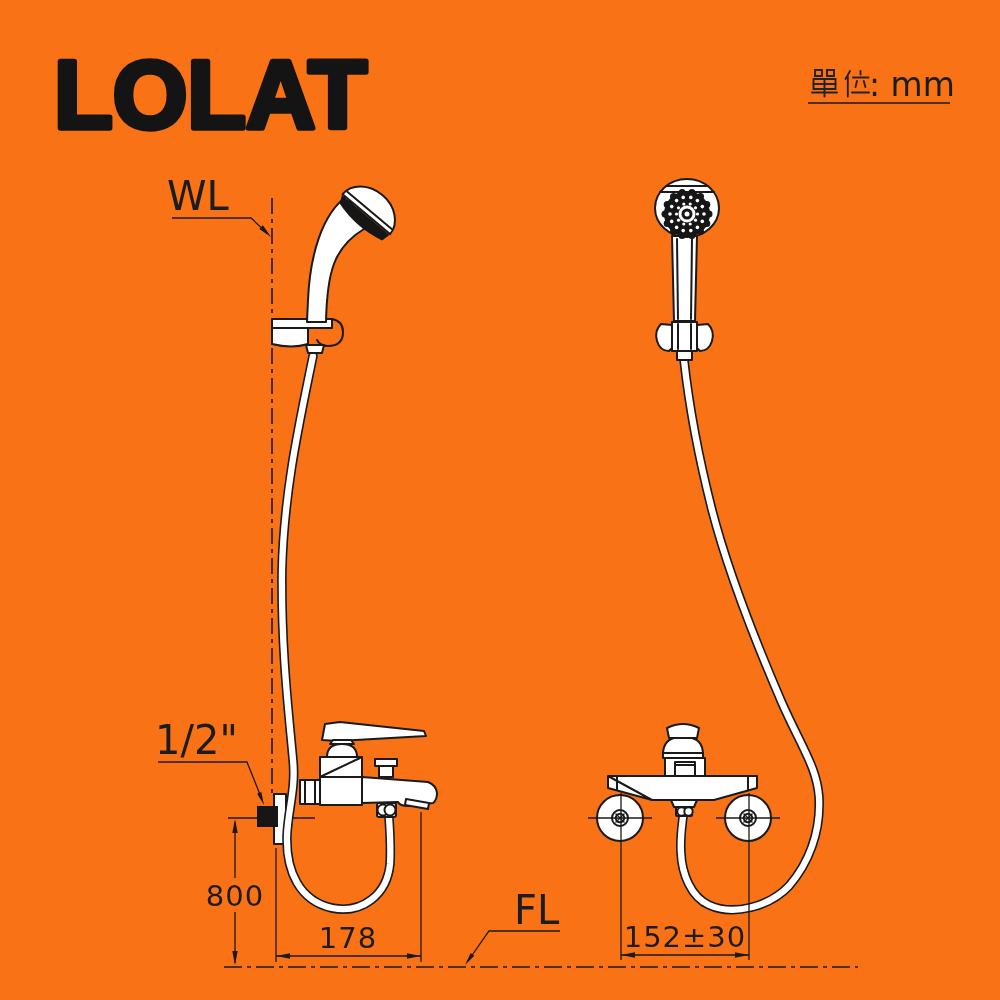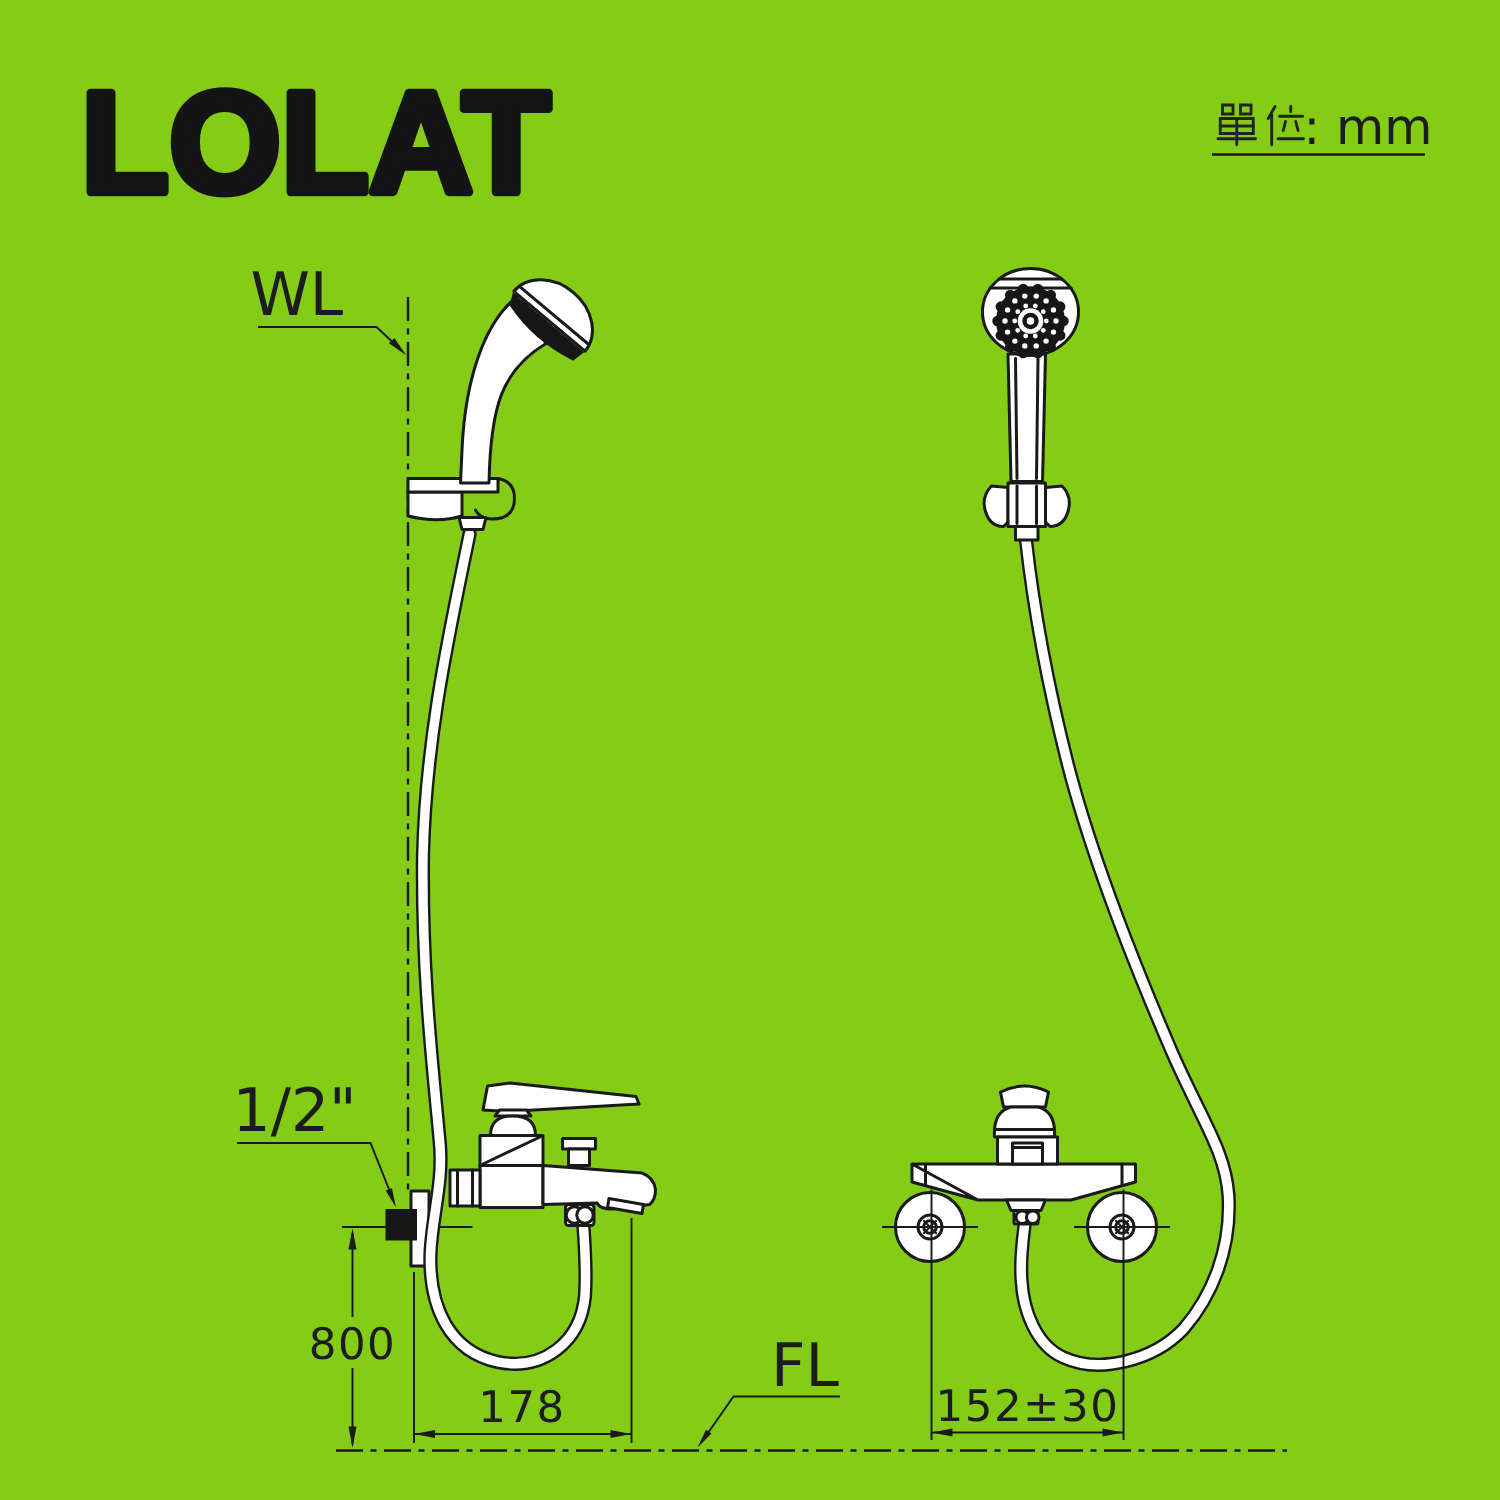--- a/index.html
+++ b/index.html
@@ -1,16 +1,16 @@
 <!DOCTYPE html>
 <html><head>
 <meta charset="utf-8">
 <style>
   html,body{margin:0;padding:0;background:#ffffff;}
-  #stage{position:relative;width:1000px;height:1000px;background:#84cc16;overflow:hidden;
+  #stage{position:relative;width:1000px;height:1000px;background:#f97316;overflow:hidden;
          font-family:"DejaVu Sans",sans-serif;}
   #logo-svg{position:absolute;left:50px;top:30px;}
   #draw-svg{position:absolute;left:0;top:0;}
   #logo-svg text{font-family:"Liberation Sans","DejaVu Sans",sans-serif;font-weight:bold;}
   #draw-svg text{font-family:"DejaVu Sans",sans-serif;fill:#1c1c1c;}
   .lbl{font-size:40px;}
   .dim{font-size:29px;letter-spacing:1px;}
   .unit{font-size:33px;}
   .obj{stroke:#1a1a1a;stroke-width:2;fill:none;stroke-linejoin:round;stroke-linecap:round;}
   .objw{stroke:#1a1a1a;stroke-width:2;fill:#ffffff;stroke-linejoin:round;}

